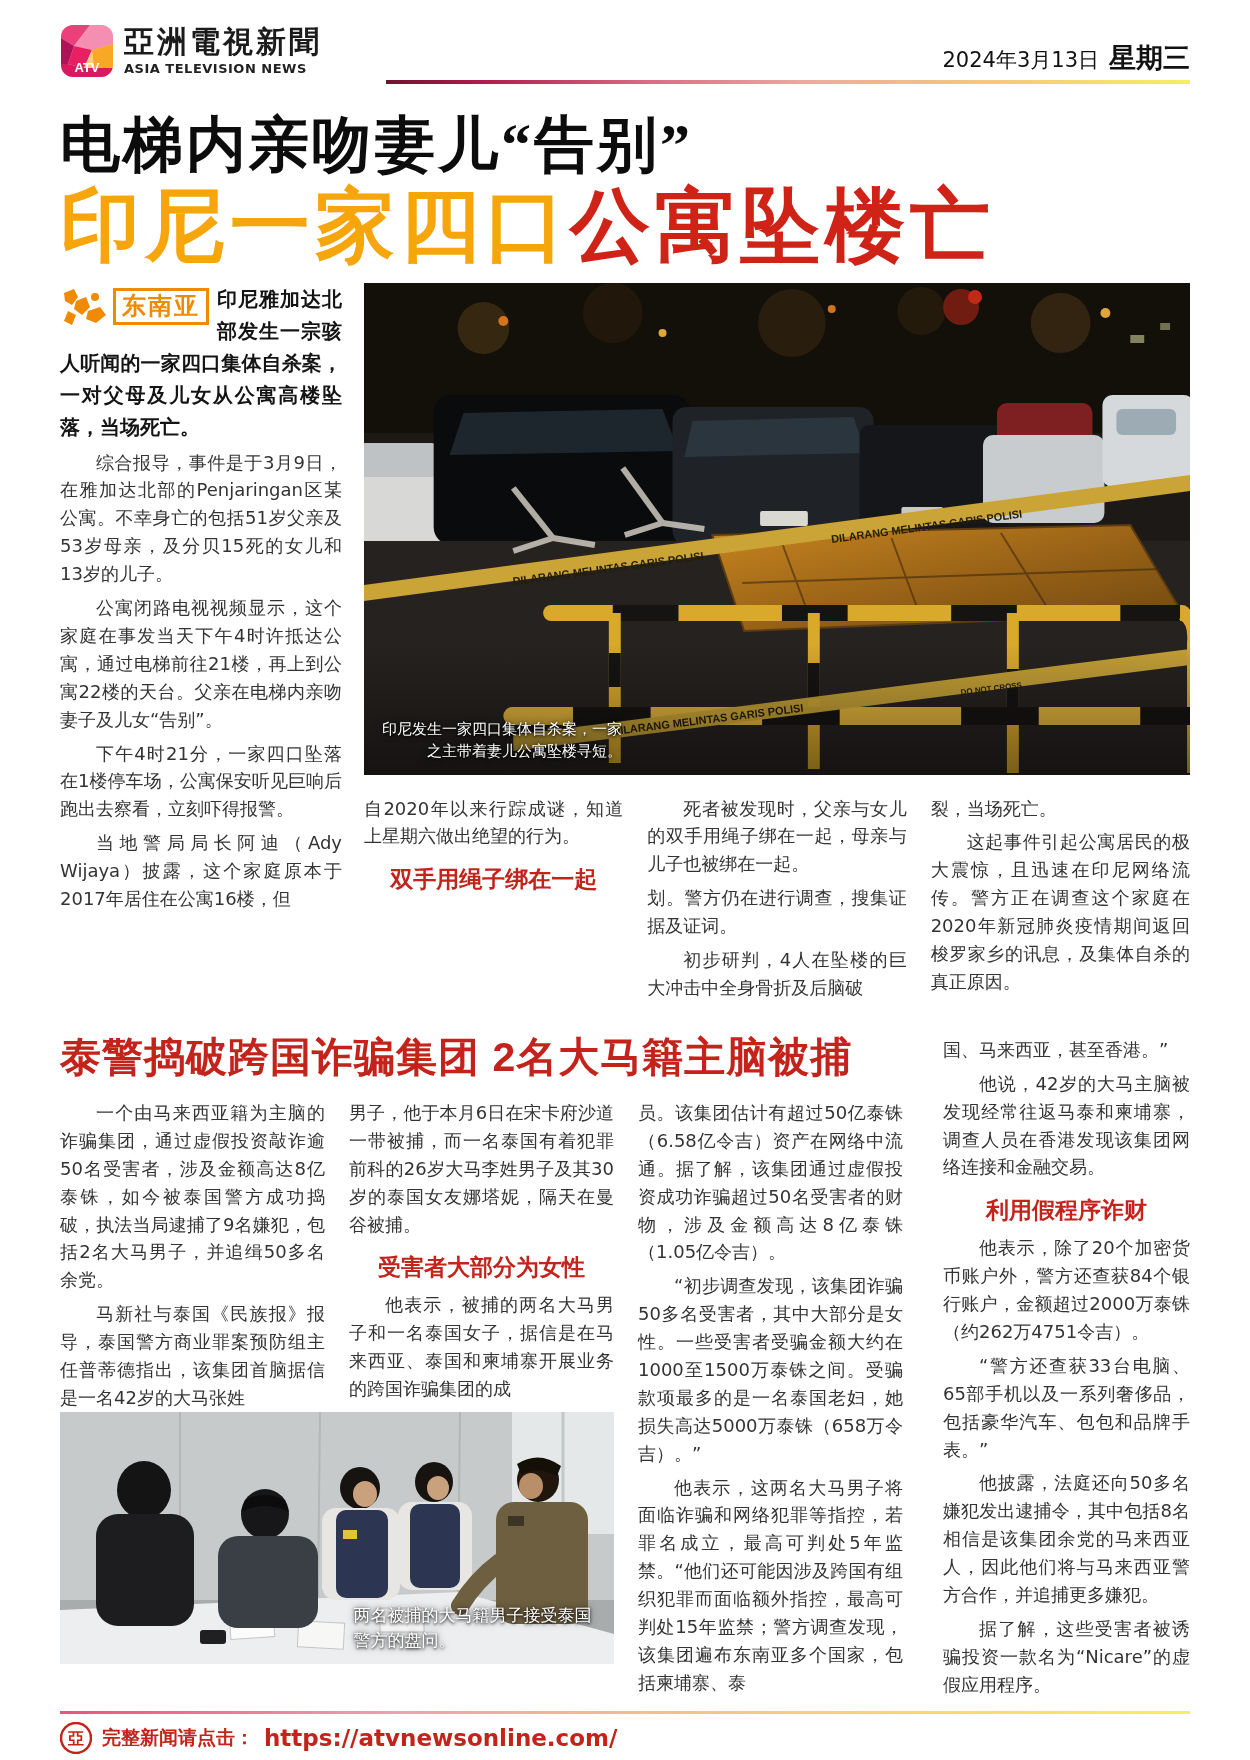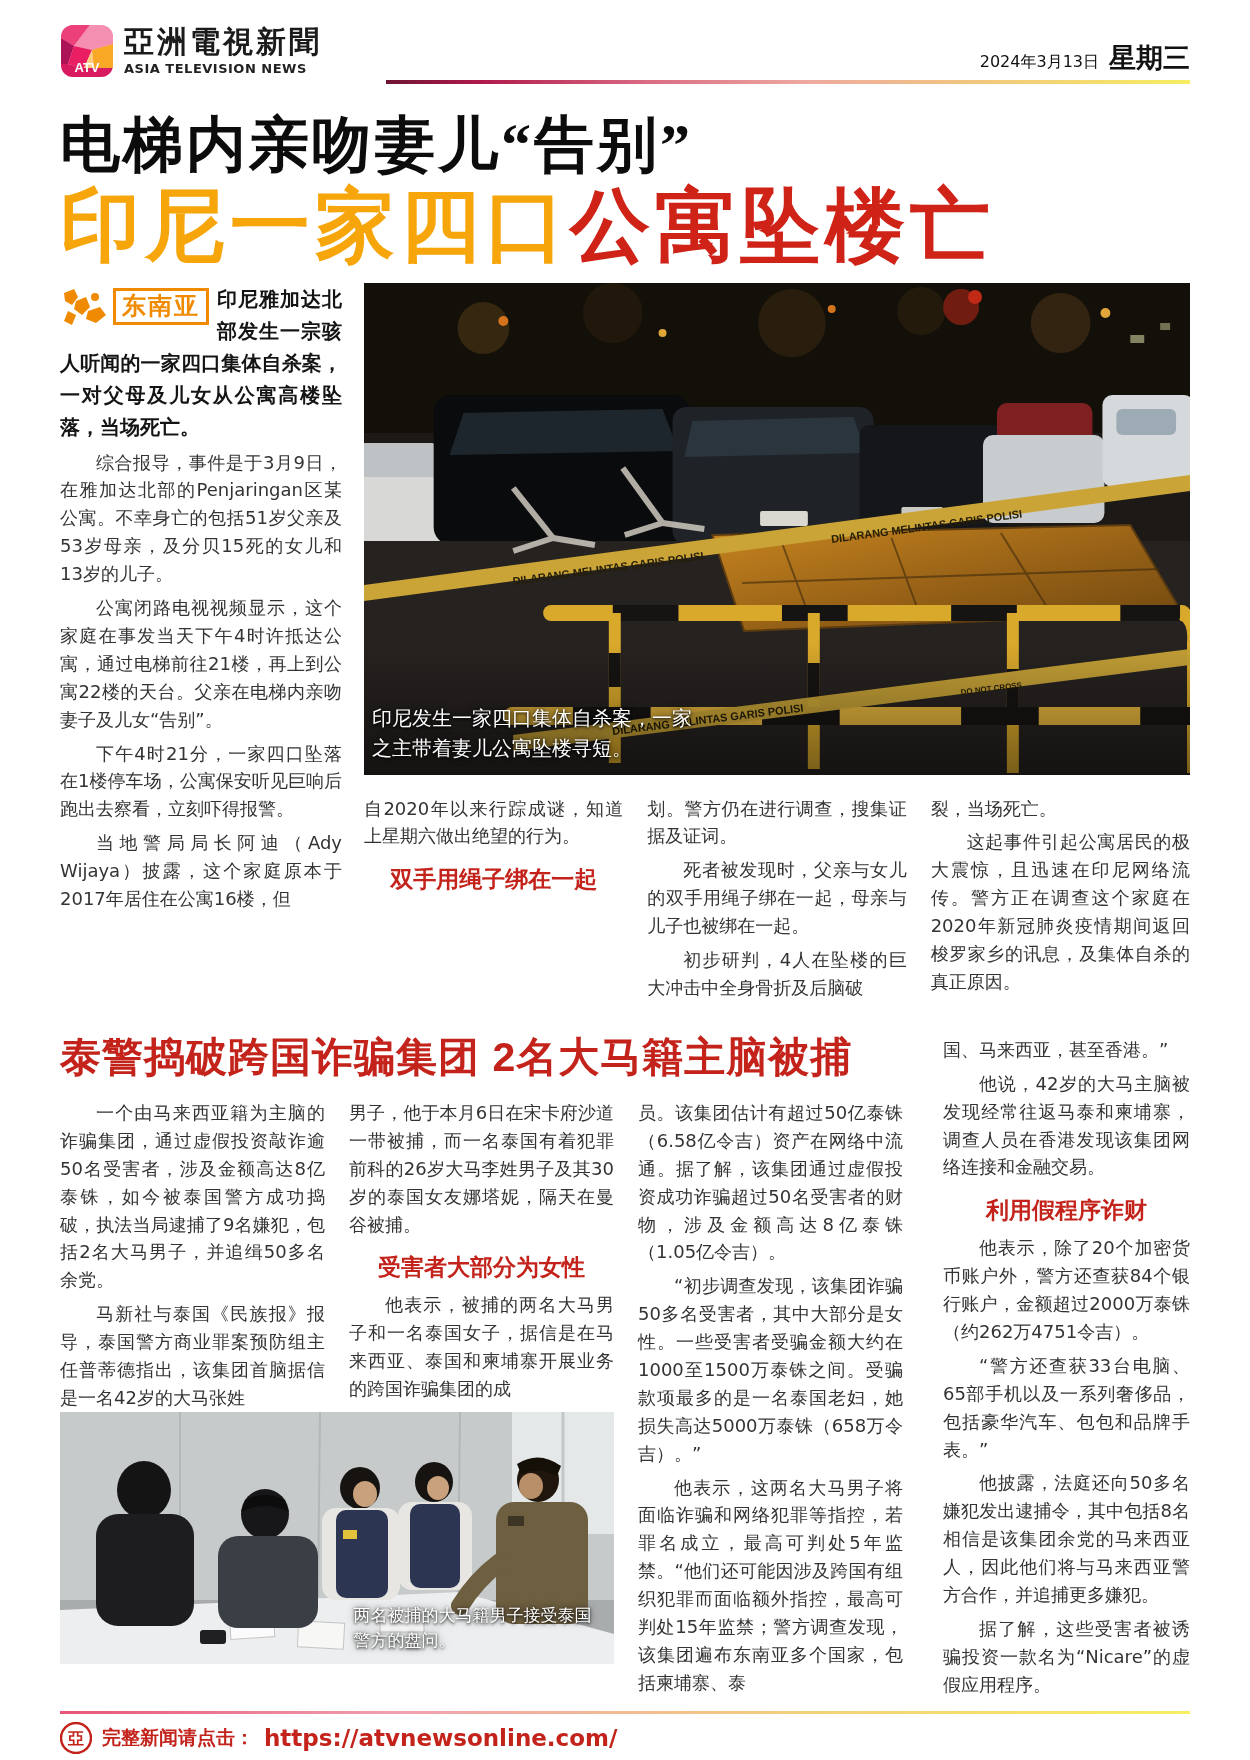--- a/index.html
+++ b/index.html
@@ -6,21 +6,21 @@
   .page{position:relative;width:1250px;height:1760px;background:#fff;
         font-family:"DejaVu Sans",sans-serif;padding:0 60px;box-sizing:border-box;overflow:hidden;}
 
   
   .masthead{display:flex;justify-content:space-between;align-items:flex-start;padding-top:24px;position:relative;height:62px;}
   .brand{display:flex;gap:10px;align-items:center;}
   .logo-svg{width:54px;height:54px;flex:none;}
   .brand-cn{font-size:30px;font-weight:900;letter-spacing:3px;color:#1b1b1b;line-height:1.05;}
   .brand-en{font-size:13px;font-weight:bold;letter-spacing:.5px;color:#222;margin-top:3px;}
   .dateline{margin-top:16px;display:flex;align-items:baseline;gap:10px;}
-  .date{font-size:16px;color:#111;}
+  .date{font-size:21px;color:#111;}
   .weekday{font-size:27px;font-weight:900;color:#111;}
   .masthead-rule{position:absolute;left:326px;right:0;bottom:2px;height:4px;
     background:linear-gradient(90deg,#6f1430,#b01b4c 12%,#d96a82 32%,#eda9a0 52%,#f2c77e 74%,#f6ee62 100%);}
 
   
   .kicker{margin:28px 0 0;font-size:60px;font-weight:900;color:#0c0c0c;letter-spacing:3px;line-height:1.05;
           font-family:Liberation Serif, serif;}
   .headline2{margin:8px 0 0;font-size:80px;font-weight:900;letter-spacing:5px;line-height:1.02;
           font-family:"Liberation Sans","DejaVu Sans",sans-serif;white-space:nowrap;}
   .hl-yellow{color:#F6A50A;}
@@ -36,21 +36,21 @@
   .body-p{font-size:18px;color:#333;line-height:1.55;text-align:justify;margin:6px 0 0;}
   .indent{text-indent:2em;}
   .cont{text-indent:0;}
   .right-area{flex:1;min-width:0;}
 
   .photo{position:relative;overflow:hidden;background:#000;}
   .photo1{height:492px;}
   .photo svg{display:block;width:100%;height:100%;}
   .photo-caption{position:absolute;color:#fff;font-weight:500;
      text-shadow:0 1px 3px rgba(0,0,0,.95),0 0 7px rgba(0,0,0,.7);}
-  .cap1{left:8px;bottom:12px;font-size:20px;line-height:1.5;}
+  .cap1{left:18px;bottom:12px;font-size:15px;line-height:1.5;text-align:right;}
   .three-cols{display:flex;gap:24px;margin-top:14px;}
   .ncol{flex:1;min-width:0;}
   .subhead{font-size:23px;font-weight:900;color:#C3231B;text-align:center;margin:14px 0 8px;
            font-family:"Liberation Sans","DejaVu Sans",sans-serif;}
 
   
   .article2{display:flex;gap:40px;margin-top:32px;}
   .a2-left{width:843px;flex:none;}
   .a2-headline{font-size:41px;font-weight:900;color:#C3231B;letter-spacing:1px;margin:0 0 12px;line-height:1.15;
            white-space:nowrap;font-family:"Liberation Sans","DejaVu Sans",sans-serif;}
@@ -231,22 +231,22 @@
             <div>之主带着妻儿公寓坠楼寻短。</div>
           </figcaption>
         </figure>
 
         <div class="three-cols">
           <div class="ncol">
             <p class="body-p cont">自2020年以来行踪成谜，知道上星期六做出绝望的行为。</p>
             <h3 class="subhead">双手用绳子绑在一起</h3>
           </div>
           <div class="ncol">
+            <p class="body-p indent">死者被发现时，父亲与女儿的双手用绳子绑在一起，母亲与儿子也被绑在一起。</p>
             <p class="body-p cont">划。警方仍在进行调查，搜集证据及证词。</p>
-            <p class="body-p indent">死者被发现时，父亲与女儿的双手用绳子绑在一起，母亲与儿子也被绑在一起。</p>
             <p class="body-p indent">初步研判，4人在坠楼的巨大冲击中全身骨折及后脑破</p>
           </div>
           <div class="ncol">
             <p class="body-p cont">裂，当场死亡。</p>
             <p class="body-p indent">这起事件引起公寓居民的极大震惊，且迅速在印尼网络流传。警方正在调查这个家庭在2020年新冠肺炎疫情期间返回梭罗家乡的讯息，及集体自杀的真正原因。</p>
           </div>
         </div>
       </div>
     </div>
   </section>

